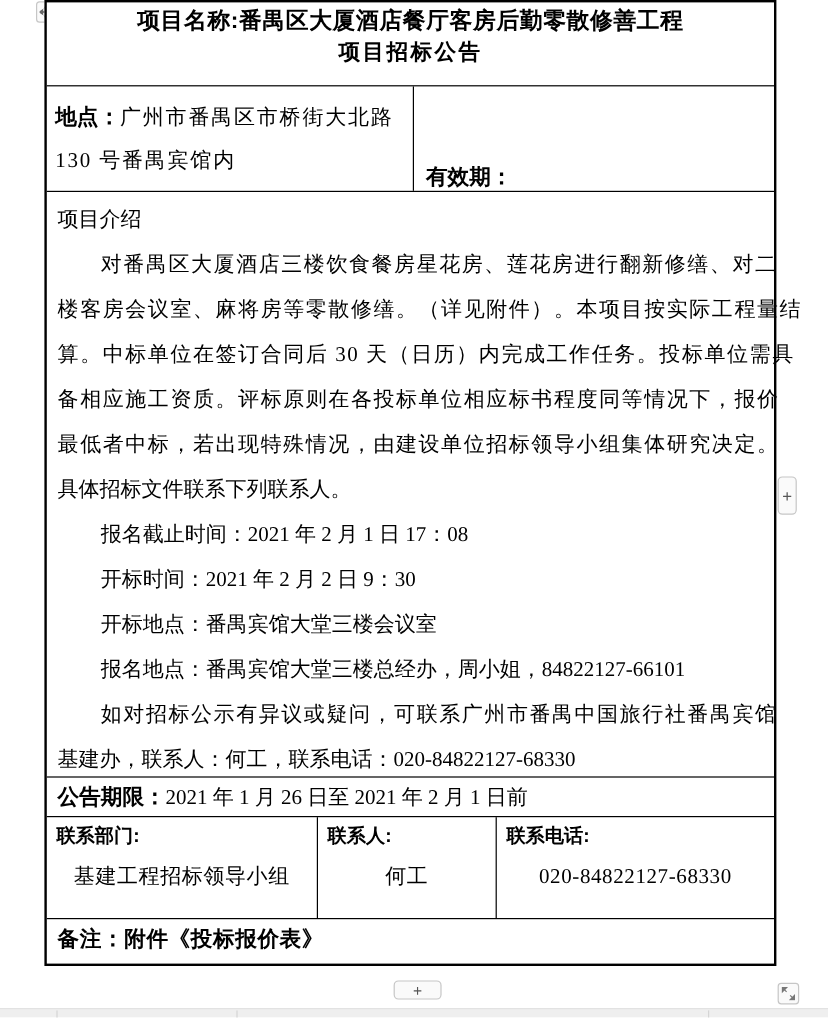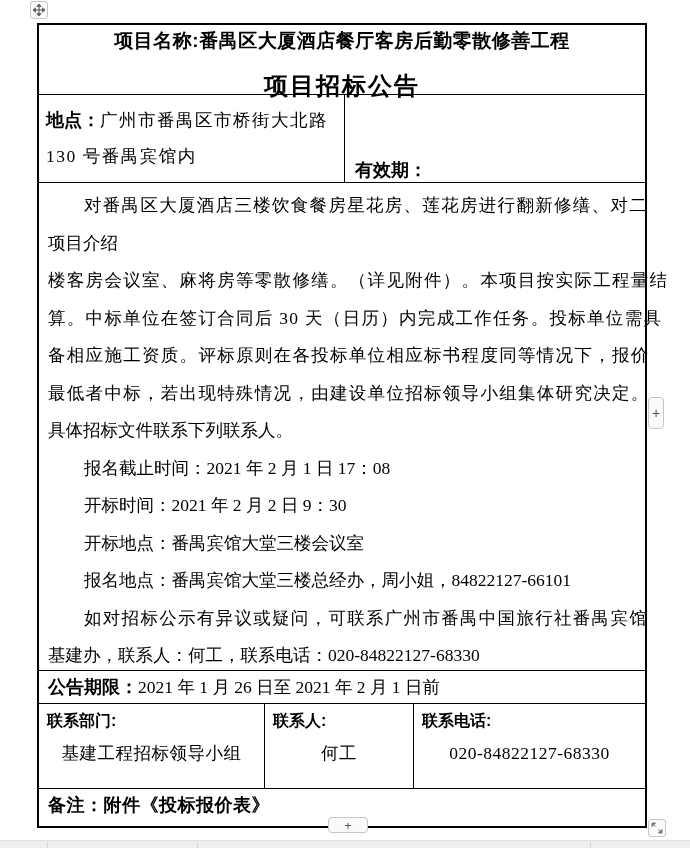--- a/index.html
+++ b/index.html
@@ -16,37 +16,37 @@
     color:#555;box-sizing:border-box;cursor:pointer;padding:0;
   }
   .ctl svg{display:block;}
   #move-handle{left:30px;top:1px;width:18px;height:18px;border-radius:3px;}
   #add-col{left:648px;top:397px;width:16px;height:32px;font:400 14px/1 "Liberation Sans",sans-serif;}
   #add-row{left:328px;top:817px;width:40px;height:16px;font:400 13px/1 "Liberation Sans",sans-serif;}
   #resize-handle{left:648px;top:819px;width:18px;height:18px;border-radius:3px;}
 
   
   .tbl{
-    position:absolute;left:37px;top:23px;width:606px;height:801px;
+    position:absolute;left:37px;top:0;width:606px;height:801px;
     border:2px solid #000;box-sizing:content-box;background:#fff;
     display:flex;flex-direction:column;
   }
   .row{box-sizing:border-box;flex:none;position:relative;}
   .bb{border-bottom:1px solid #000;}
   .cells{display:flex;height:100%;}
   .cell{box-sizing:border-box;height:100%;}
   .br{border-right:1px solid #000;}
 
   .lbl{font-family:"Liberation Sans",sans-serif;font-weight:700;color:#000;}
   .val{font-family:"Liberation Serif",serif;font-weight:400;color:#000;}
 
   
   .r-title{height:70px;text-align:center;}
   .t1{padding-top:5px;font-size:19px;line-height:22px;font-weight:700;letter-spacing:.5px;}
-  .t2{margin-top:24px;font-size:24px;line-height:20px;font-weight:700;letter-spacing:2px;}
+  .t2{margin-top:4px;font-size:18px;line-height:20px;font-weight:700;letter-spacing:2px;}
 
   
   .r-loc{height:88px;}
   .c-loc{width:306px;padding:7px 6px 0 7px;font-size:17.5px;line-height:36px;}
   .c-loc .lbl{font-size:18px;text-align:center;}
   .c-loc .val{letter-spacing:1.5px;}
   .c-valid{flex:1;display:flex;align-items:flex-end;padding-left:10px;font-size:17.5px;}
   .c-valid .lbl{font-size:18px;}
 
   
@@ -109,22 +109,22 @@
     <div class="cells">
       <div class="cell br c-loc"><span class="lbl">地点：</span><span class="val">广州市番禺区市桥街大北路 130 号番禺宾馆内</span>
       </div>
       <div class="cell c-valid">
         <span class="lbl">有效期：</span>
       </div>
     </div>
   </div>
 
   <div class="row bb r-intro">
+    <div class="iline">项目介绍</div>
     <div class="iline ind fill">对番禺区大厦酒店三楼饮食餐房星花房、莲花房进行翻新修缮、对二</div>
-    <div class="iline">项目介绍</div>
     <div class="iline fill">楼客房会议室、麻将房等零散修缮。（详见附件）。本项目按实际工程量结</div>
     <div class="iline fill">算。中标单位在签订合同后 30 天（日历）内完成工作任务。投标单位需具</div>
     <div class="iline fill">备相应施工资质。评标原则在各投标单位相应标书程度同等情况下，报价</div>
     <div class="iline fill">最低者中标，若出现特殊情况，由建设单位招标领导小组集体研究决定。</div>
     <div class="iline">具体招标文件联系下列联系人。</div>
     <div class="iline ind">报名截止时间：2021 年 2 月 1 日 17：08</div>
     <div class="iline ind">开标时间：2021 年 2 月 2 日 9：30</div>
     <div class="iline ind">开标地点：番禺宾馆大堂三楼会议室</div>
     <div class="iline ind">报名地点：番禺宾馆大堂三楼总经办，周小姐，84822127-66101</div>
     <div class="iline ind fill">如对招标公示有异议或疑问，可联系广州市番禺中国旅行社番禺宾馆</div>

